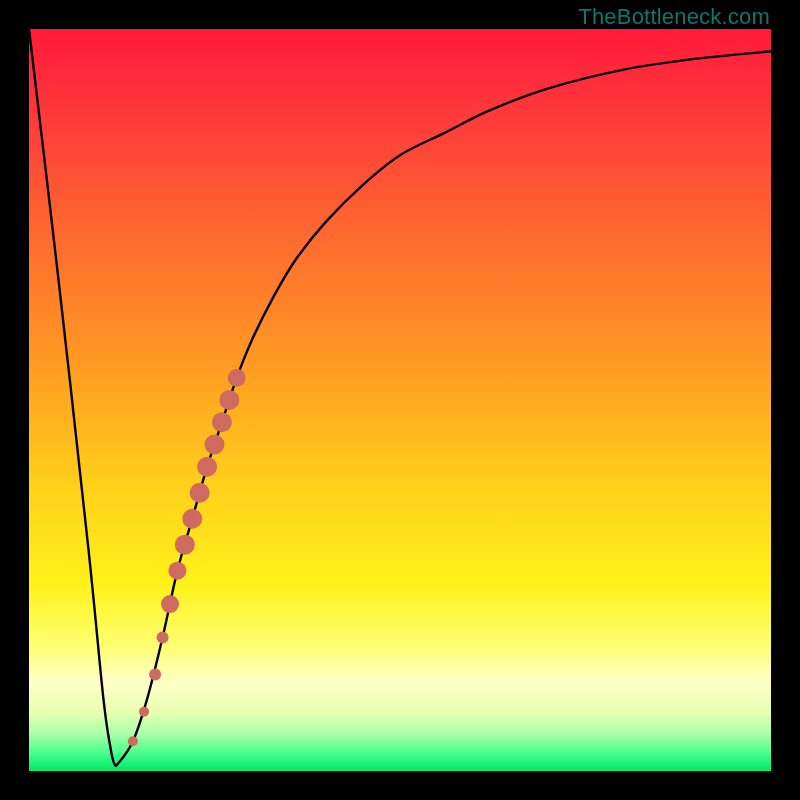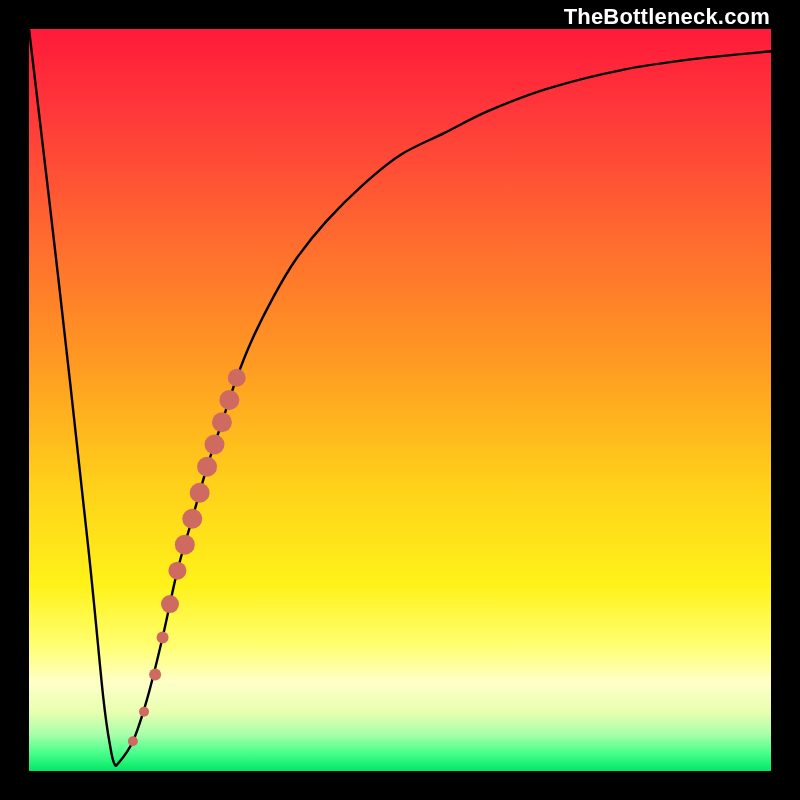--- a/index.html
+++ b/index.html
@@ -32,23 +32,23 @@
   svg.curve {
     position: absolute;
     left: 0; top: 0;
     width: 742px;
     height: 742px;
   }
   .watermark {
     position: absolute;
     top: 4px;
     right: 30px;
-    color: #ffffff;
+    color: #0f766e;
     font-size: 22px;
-    font-weight: 700;
+    font-weight: 400;
     letter-spacing: 0.2px;
   }
 </style>
 </head>
 <body>
 
 <div class="frame">
   <div class="watermark">TheBottleneck.com</div>
 
   <div class="plot-area">

